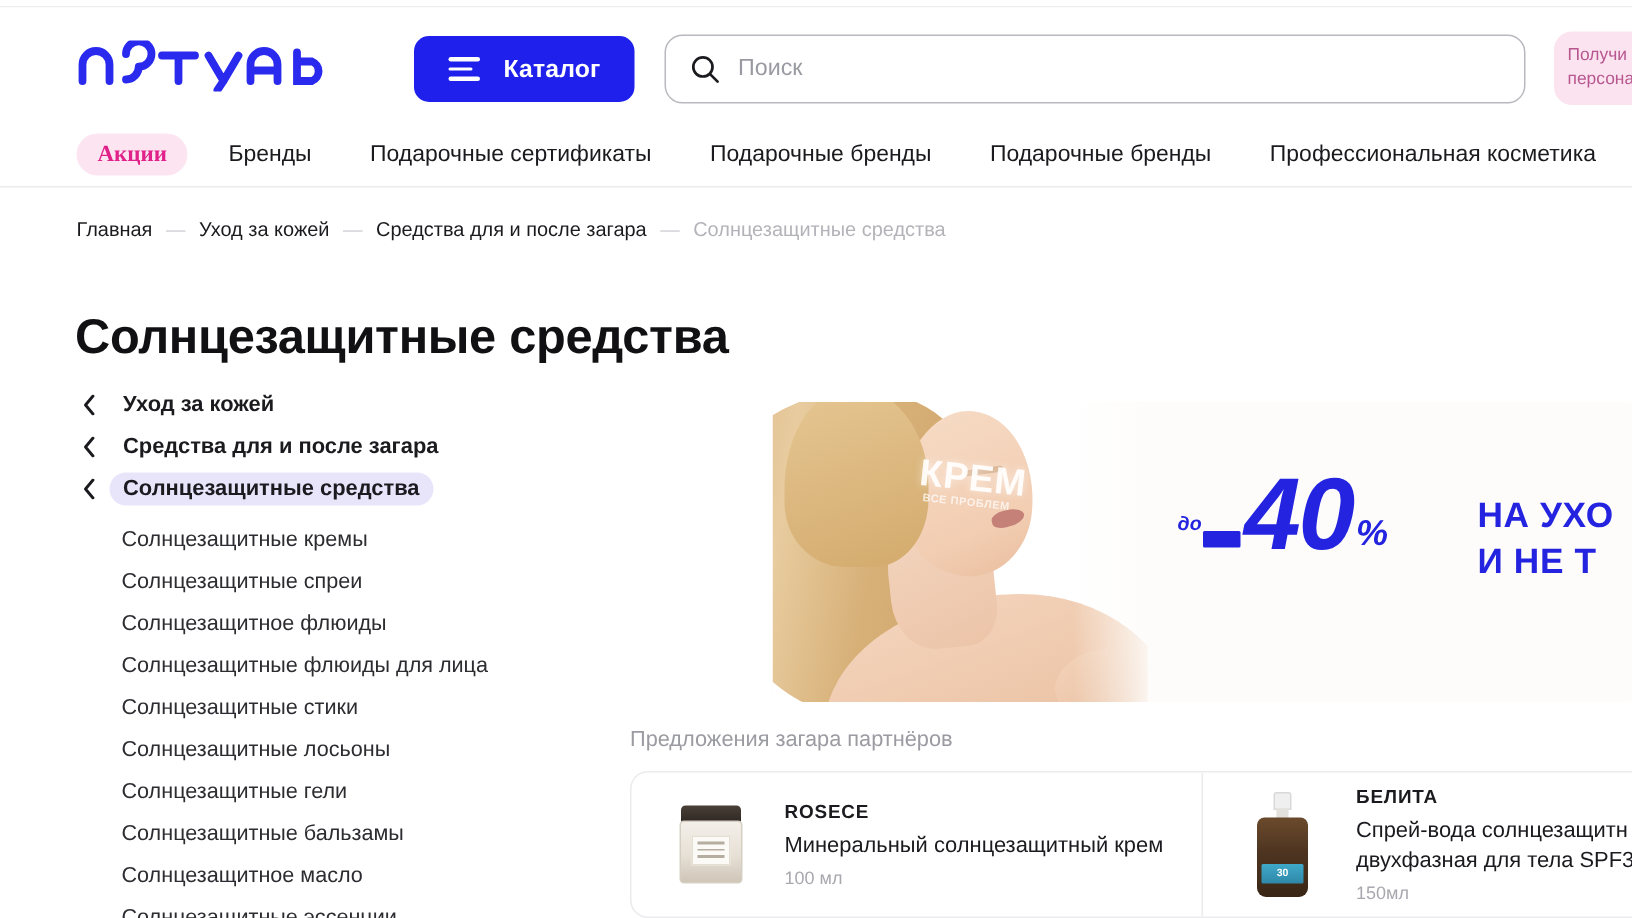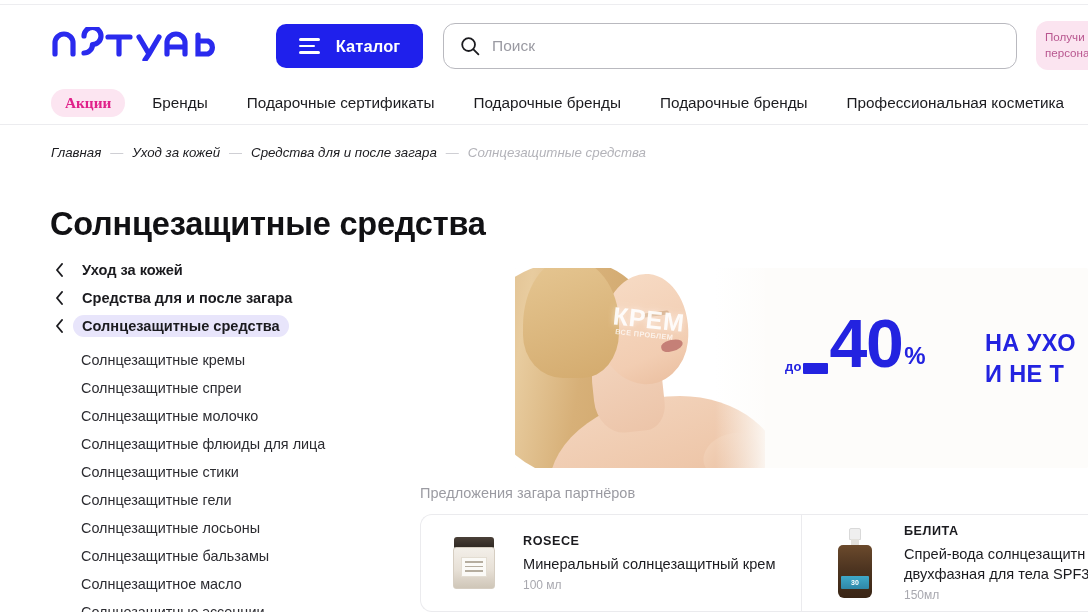--- a/index.html
+++ b/index.html
@@ -98,21 +98,20 @@
     padding: 5px 14px;
     font-family: Liberation Serif, serif;
   }
 
   
   .breadcrumb {
     position: absolute; top: 145px; left: 51px;
     display: flex; align-items: flex-start;
     font-size: 13.3px; color: #1b1b1f;
     white-space: nowrap;
-    font-style: italic;
   }
   .crumb { cursor: pointer; }
   .crumb.last { color: #b3b3b9; cursor: default; }
   .crumb-sep {
     color: #cfcfd4; margin: 0 9px; font-size: 13px;
   }
 
   
   .page-title {
     position: absolute; top: 184px; left: 50px;
@@ -229,21 +228,21 @@
     position: absolute; left: 100px; top: 62px;
     color: #ffffff; font-weight: 700; font-size: 7.3px;
     letter-spacing: .4px; transform: rotate(6deg); opacity: .72;
   }
   .banner-fade {
     position: absolute; left: 200px; top: 0; width: 70px; height: 200px;
     background: linear-gradient(to right, rgba(255,255,255,0), #fdfcfa 82%);
   }
   .banner-offer {
     position: absolute; left: 270px; top: 44px;
-    display: flex; align-items: flex-end;
+    display: flex; align-items: center; font-style: italic;
   }
   .offer-do {
     color: #2323e0; font-weight: 700; font-size: 13px;
     margin-top: 10px; margin-right: 1px; letter-spacing: .2px;
   }
   .offer-minus {
     width: 25px; height: 11px; background: #2323e0;
     margin-top: 32px; margin-right: 2px; border-radius: 1px;
   }
   .offer-num {
@@ -436,25 +435,25 @@
         <svg width="9" height="14" viewBox="0 0 9 14" fill="none" stroke="#1b1b1f" stroke-width="1.9" stroke-linecap="round" stroke-linejoin="round">
             <path d="M7 1 L2 7 L7 13"></path>
           </svg>
       </span>
       <span class="side-parent-label">Солнцезащитные средства</span>
     </div>
 
     <div class="side-children">
       <div class="side-child">Солнцезащитные кремы</div>
       <div class="side-child">Солнцезащитные спреи</div>
-      <div class="side-child">Солнцезащитные молочко</div>
+      <div class="side-child">Солнцезащитное флюиды</div>
       <div class="side-child">Солнцезащитные флюиды для лица</div>
       <div class="side-child">Солнцезащитные стики</div>
+      <div class="side-child">Солнцезащитные лосьоны</div>
       <div class="side-child">Солнцезащитные гели</div>
-      <div class="side-child">Солнцезащитные лосьоны</div>
       <div class="side-child">Солнцезащитные бальзамы</div>
       <div class="side-child">Солнцезащитное масло</div>
       <div class="side-child">Солнцезащитные эссенции</div>
     </div>
   </div>
 
   <div class="banner">
 
     <div class="banner-photo">
       <div class="bp-bg"></div>

